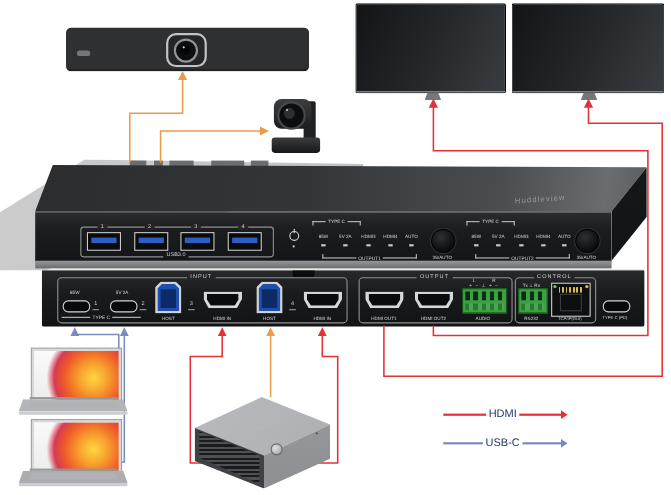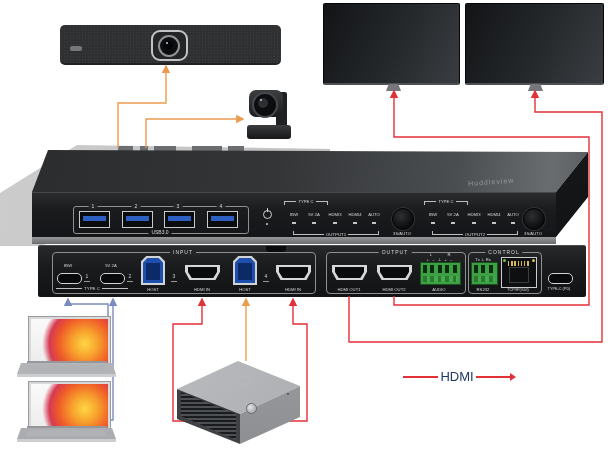--- a/index.html
+++ b/index.html
@@ -51,21 +51,21 @@
   .brkB .sr{border-right:1px solid #bdbec0}
   .brkB .t{font-size:4.4px;line-height:5px;color:#d6d7d9;padding:0 2px;margin-bottom:-2px;white-space:nowrap}
   .fbtn{position:absolute;width:20px;height:20px;border-radius:50%;
         background:radial-gradient(circle at 40% 35%,#2e3032,#0b0c0e 70%);
         border:1px solid #050606;box-shadow:0 0 0 1px #303234}
   .ledDash{position:absolute;width:4px;height:1.5px;background:#c4c5c7;transform:translateX(-50%)}
   
   .legend-row{position:absolute;display:flex;align-items:center;width:117px;height:12px}
   .legend-row .seg{flex:1;height:1.5px}
   .legend-row .tri{width:0;height:0;border:4px solid transparent;border-left-width:6px;margin-left:-1px}
-  .legend-label{font-size:13px;color:#1f3864;padding:0 2px;line-height:12px}
+  .legend-label{font-size:10px;color:#1f3864;padding:0 2px;line-height:12px}
 </style>
 </head>
 <body>
 
 <div id="scene">
 
   <div class="full" style="clip-path:polygon(0px 193px,77px 145px,330px 149px,330px 154px,40px 246px,0px 246px);
               background:linear-gradient(100deg,#cdcdce,#b5b6b8)"></div>
 
   <div class="abs" style="left:118px;top:146px;width:15px;height:5px;background:#6b6d70"></div>
@@ -325,14 +325,20 @@
   <div class="abs" style="left:246px;top:403px;width:9px;height:9px;border-radius:50%;border:1px solid #6a6c6f;
               background:radial-gradient(circle at 35% 35%,#e3e4e6,#97999c)"></div>
   <div class="abs" style="left:287px;top:393px;width:2px;height:2px;border-radius:50%;background:#505254"></div>
 
   <div class="legend-row" style="left:403px;top:371px">
     <span class="seg" style="background:#e23137"></span>
     <span class="legend-label">HDMI</span>
     <span class="seg" style="background:#e23137"></span>
     <span class="tri" style="border-left-color:#e23137"></span>
   </div>
+  <div class="legend-row" style="left:403px;top:397px">
+    <span class="seg" style="background:#7a8cbe"></span>
+    <span class="legend-label">USB-C</span>
+    <span class="seg" style="background:#7a8cbe"></span>
+    <span class="tri" style="border-left-color:#7a8cbe"></span>
+  </div>
 
 </div>
 
 </body></html>

